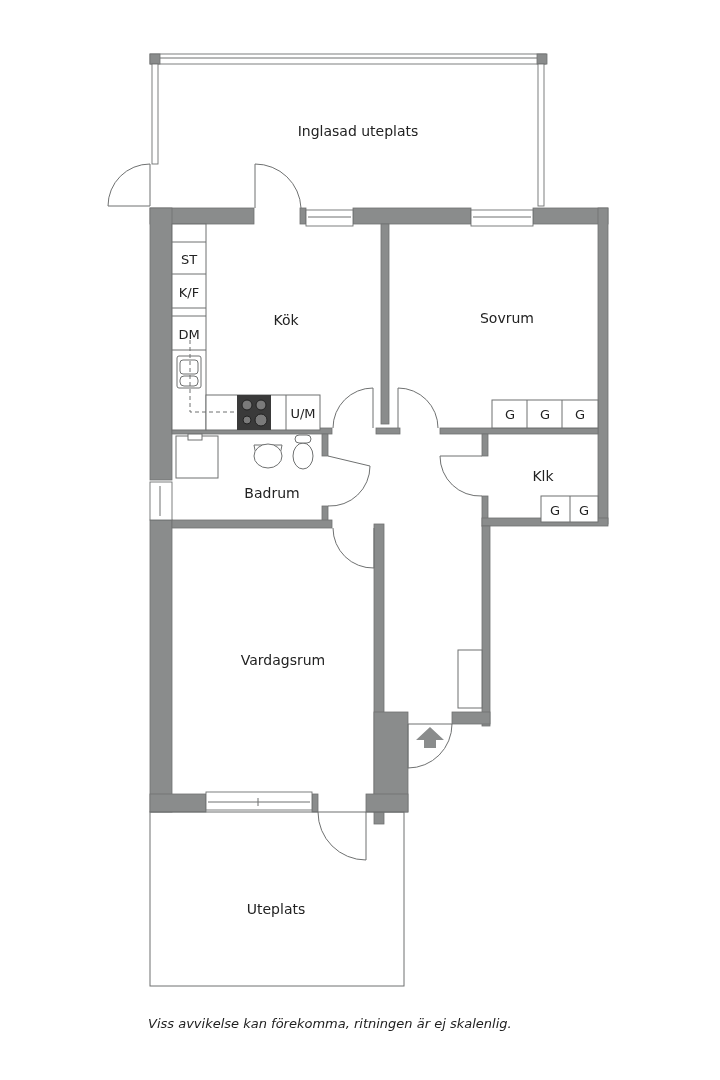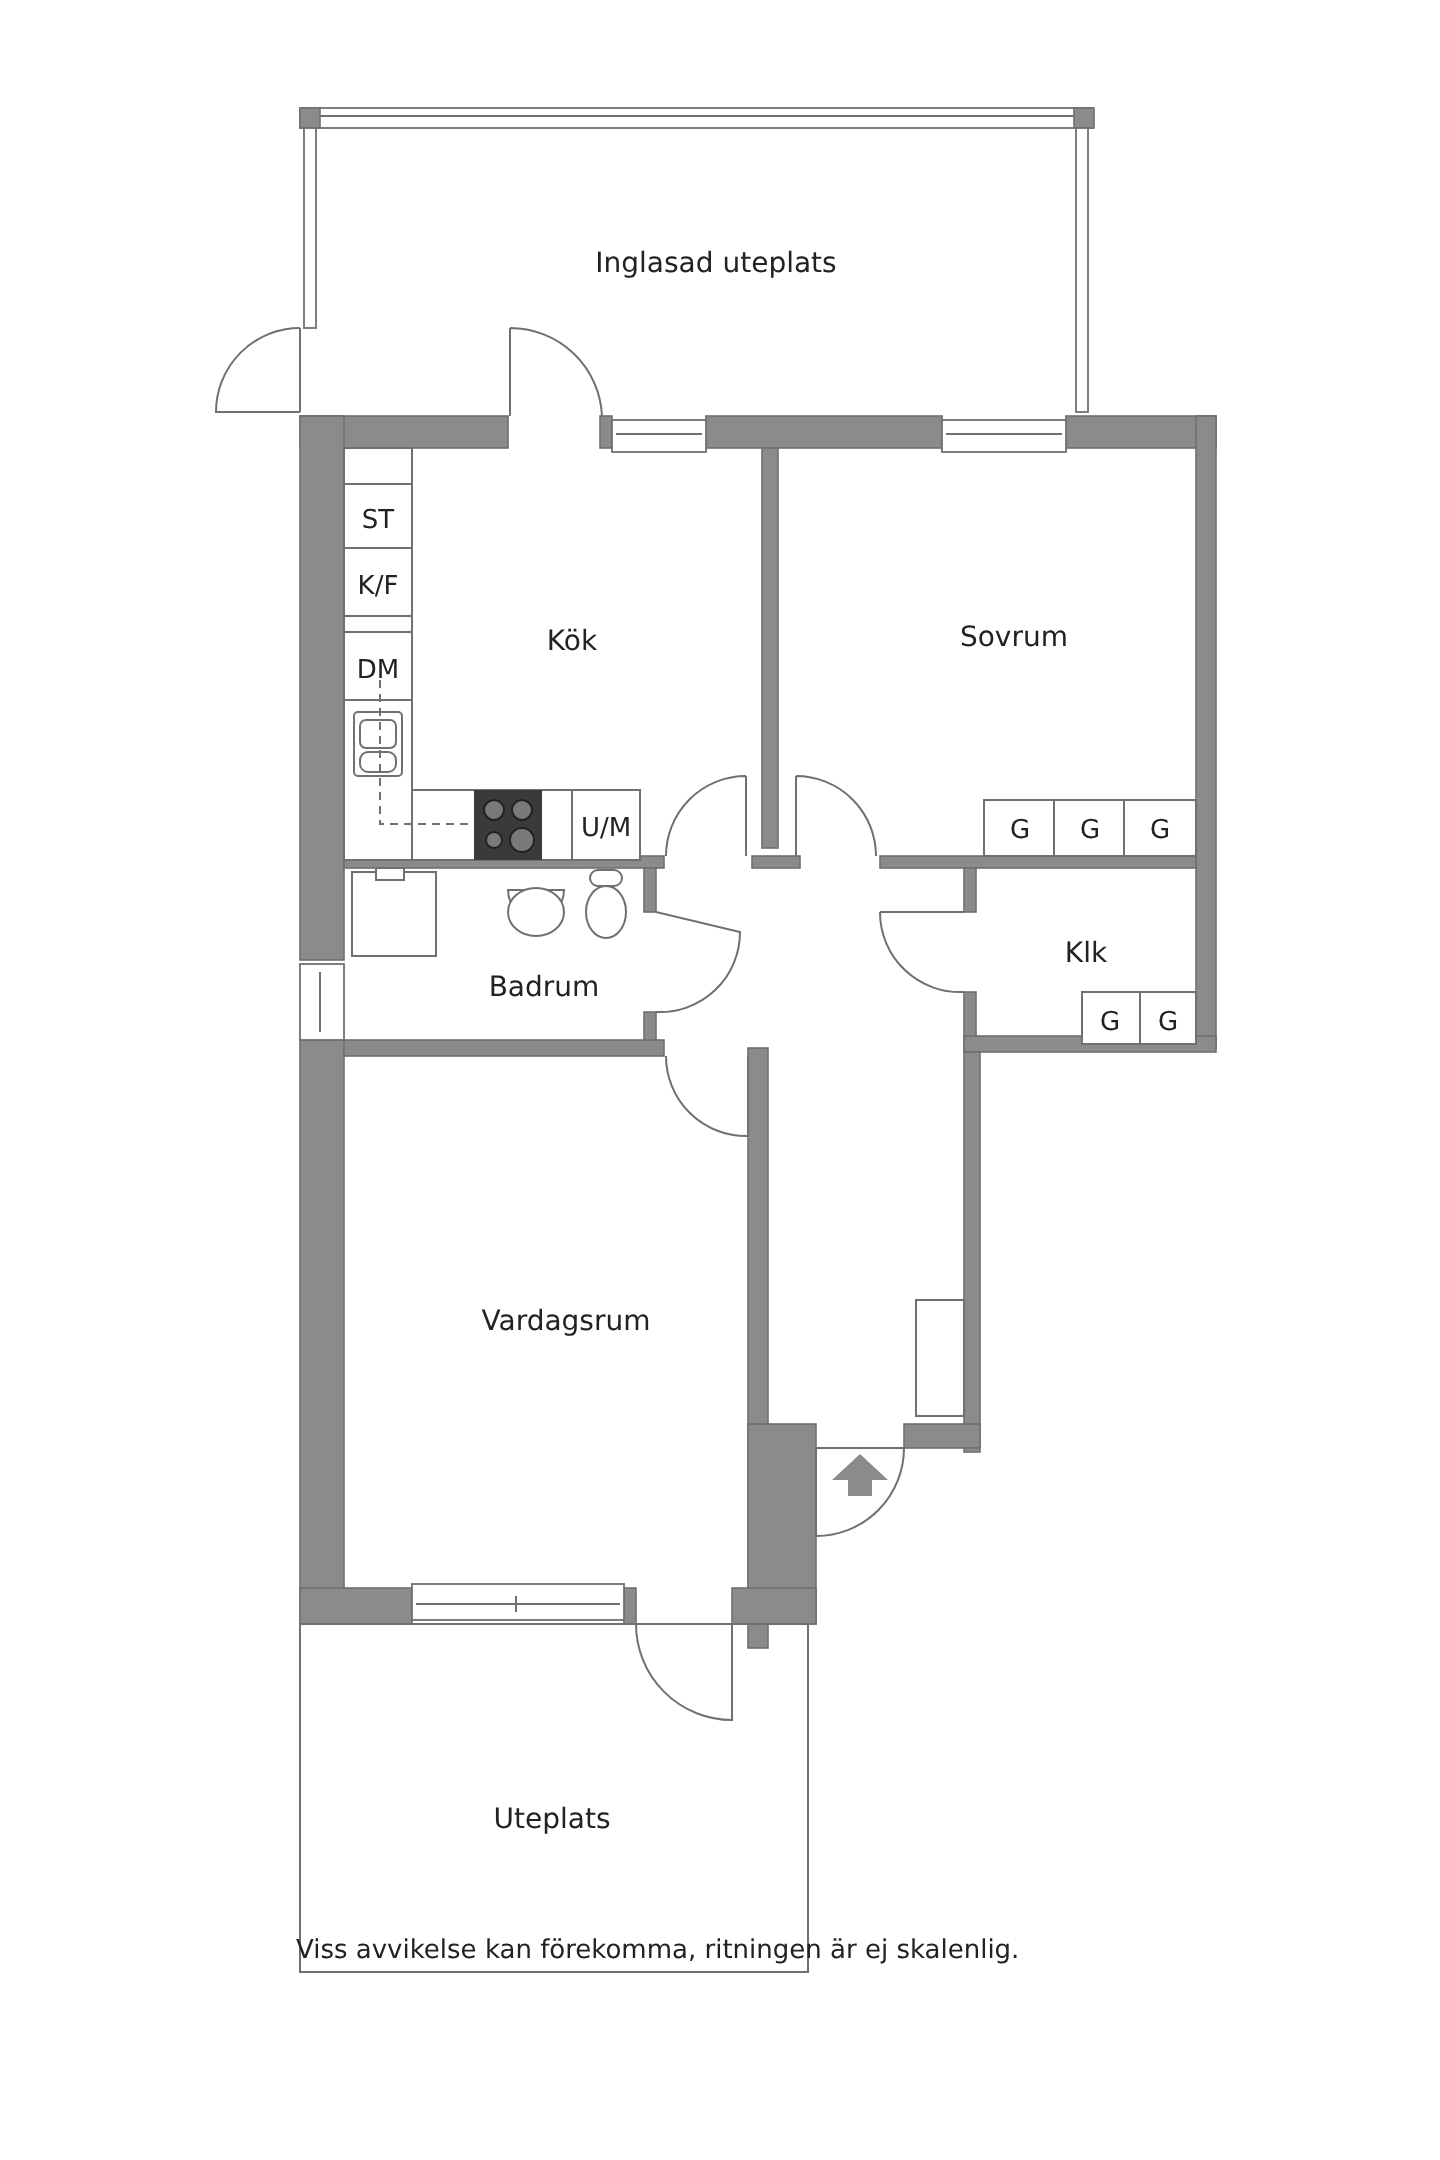--- a/index.html
+++ b/index.html
@@ -4,21 +4,21 @@
 <style>
   html, body { margin:0; padding:0; background:#ffffff; }
   body { width:720px; height:1080px; position:relative; overflow:hidden; font-family:"DejaVu Sans", sans-serif; }
   svg { position:absolute; left:0; top:0; }
   .wall { fill:#8a8c8c; stroke:#6f7171; stroke-width:0.8; }
   .thin { fill:none; stroke:#6f7171; stroke-width:1; }
   .fix { fill:#fff; stroke:#6f7171; stroke-width:1; }
   .win { fill:#fff; stroke:#6f7171; stroke-width:0.9; }
   .lbl { font-family:"DejaVu Sans", sans-serif; fill:#222; font-size:14px; }
   .sm { font-size:13px; }
-  .note { position:absolute; left:148px; top:968px; font-size:13px; color:#222; font-family:"DejaVu Sans", sans-serif; }
+  .note { position:absolute; left:148px; top:1016px; font-size:13px; color:#222; font-family:"DejaVu Sans", sans-serif;font-style:italic; }
 </style>
 </head>
 <body>
 
 <svg width="720" height="1080" viewBox="0 0 720 1080">
 
   <g>
     <rect x="150" y="54" width="396" height="10" class="win"></rect>
     <line x1="158" y1="58" x2="538" y2="58" class="thin"></line>
     <rect x="150" y="54" width="10" height="10" class="wall"></rect>

